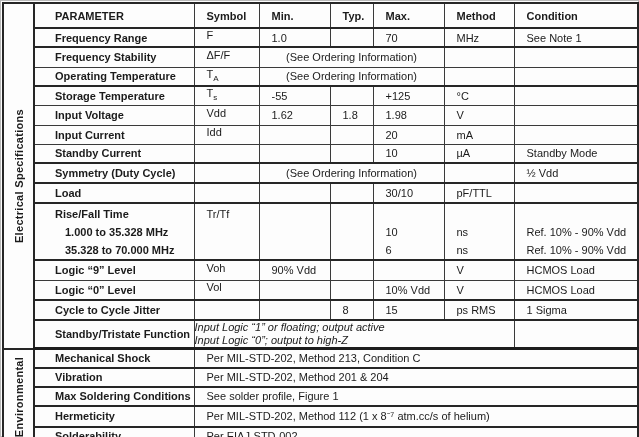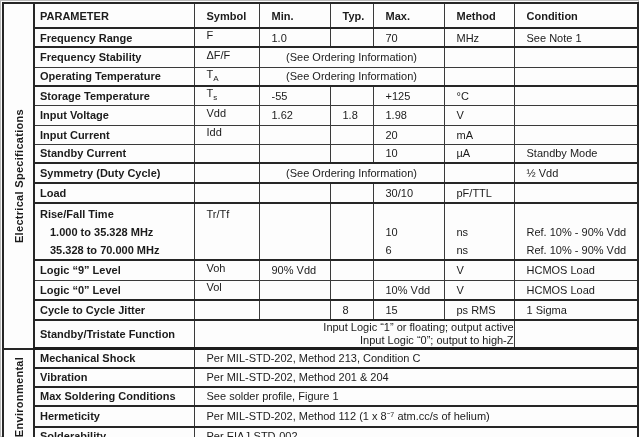--- a/index.html
+++ b/index.html
@@ -15,37 +15,37 @@
   td{
     border:1px solid #3a3a3a;
     font-size:11px;color:#1b1b1b;line-height:12px;
     padding:0 2px 0 12px;vertical-align:middle;
     overflow:hidden;white-space:nowrap;
   }
   tr.b1>td{border-bottom:1px solid #3a3a3a;}
   tr.b2>td{border-bottom:2px solid #262626;}
   tr.b3>td{border-bottom:3px solid #1d1d1d;}
   tr.head>td{font-weight:bold;border-bottom:2px solid #262626;}
-  td.param{font-weight:bold;padding-left:5px;}
+  td.param{font-weight:bold;padding-left:20px;}
   td.cond{}
   td.vlabel{
     border-right:2px solid #262626;position:relative;padding:0;
     width:31px;
   }
   td.vlabel span{
     position:absolute;left:50%;top:50%;
     transform:translate(-50%,-50%) rotate(-90deg);
     font-weight:bold;font-size:11px;letter-spacing:.3px;
     white-space:nowrap;color:#1b1b1b;
   }
   td.center{text-align:center;padding:0;}
   td.mlt{vertical-align:top;padding-top:1px;}
   .ln{height:18px;line-height:18px;}
   .ln.ind{padding-left:10px;}
-  .lnc{height:13px;line-height:13px;text-align:right;}
+  .lnc{height:13px;line-height:13px;text-align:left;font-style:italic;}
   sub{font-size:8px;}
 </style>
 </head>
 <body>
 
 <div class="sheet">
   <table class="spec">
     <colgroup>
       <col style="width:31px">
         <col style="width:160px">

